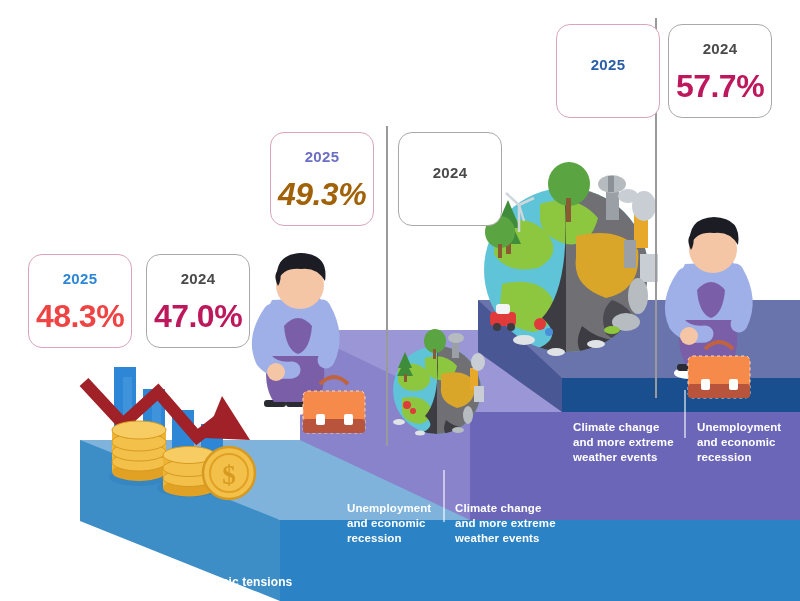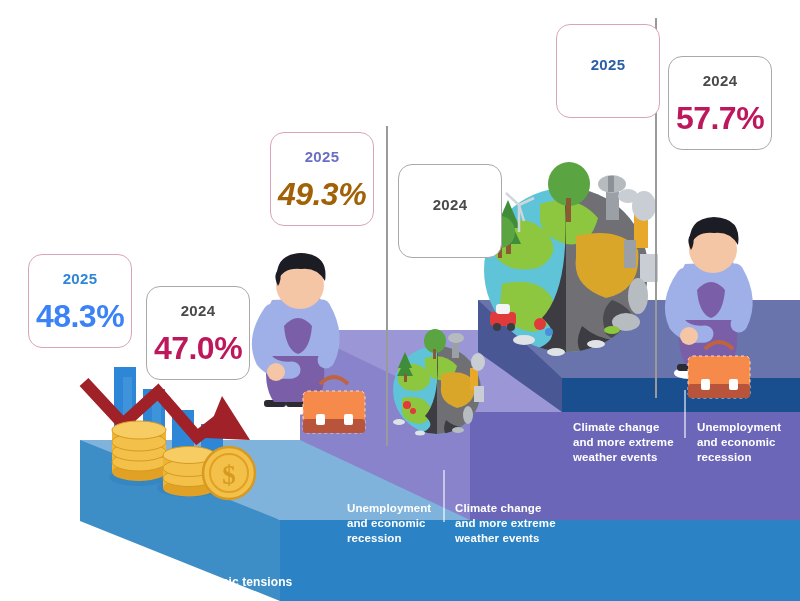--- a/index.html
+++ b/index.html
@@ -33,21 +33,21 @@
     line-height:1;
     margin-bottom:14px;
   }
   .card .val{
     font-size:32px;
     font-weight:700;
     line-height:1;
     letter-spacing:-.5px;
   }
   .card.pink{border:1.6px solid #d9a3bd;}
-  .card.gray{border:1.6px solid #a9a9a9;margin-top:32px;}
+  .card.gray{border:1.6px solid #a9a9a9;}
   .card.gray .yr{color:#4a4a4a;}
   .card.gray .val{color:#be185d;}
 
   
   .vrule{
     position:absolute;
     width:2px;
     background:#9a9a9a;
     z-index:30;
   }
@@ -292,21 +292,21 @@
         <rect x="729" y="379" width="9" height="11" rx="2" fill="#ffffff"></rect>
       </g>
     </g>
   </svg>
 
   <div class="vrule" style="left:386px;top:126px;height:320px;"></div>
   <div class="vrule" style="left:655px;top:18px;height:380px;"></div>
 
   <div class="card pink" style="left:28px;top:254px;width:104px;height:94px;">
     <div class="yr" style="color:#2e86d6;">2025</div>
-    <div class="val" style="color:#3b82f6;text-align:center;">48.3%</div>
+    <div class="val" style="color:#ef4444;text-align:center;">48.3%</div>
   </div>
   <div class="card gray" style="left:146px;top:254px;width:104px;height:94px;">
     <div class="yr">2024</div>
     <div class="val">47.0%</div>
   </div>
 
   <div class="card pink" style="left:270px;top:132px;width:104px;height:94px;">
     <div class="yr" style="color:#6a6ec4;">2025</div>
     <div class="val" style="color:#a16207;font-style:italic;">49.3%</div>
   </div>

